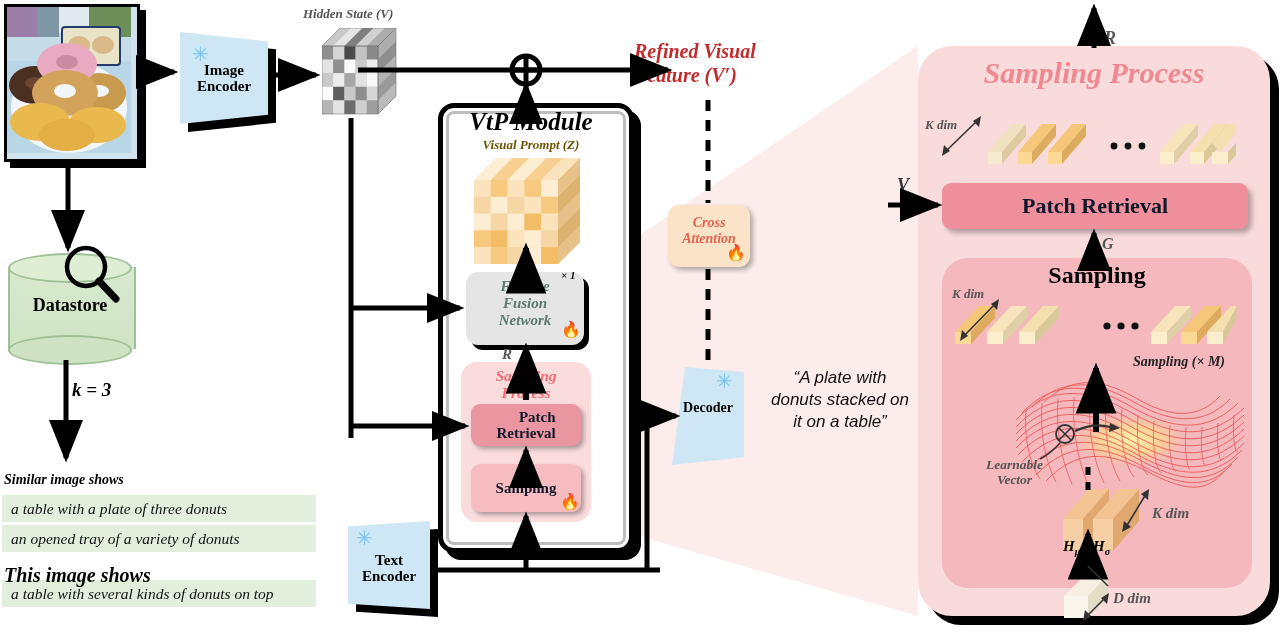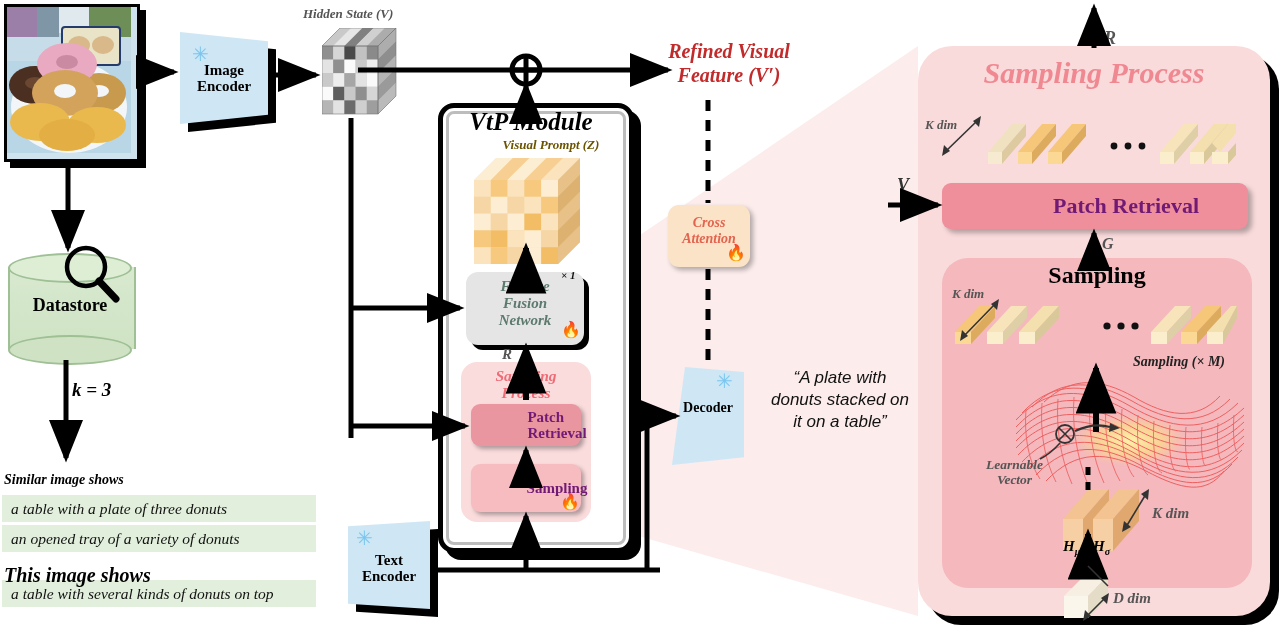--- a/index.html
+++ b/index.html
@@ -48,21 +48,21 @@
      font-family:"Liberation Serif",serif;}
   .boldlbl{position:absolute;font-weight:bold;font-style:italic;font-size:14px;
      font-family:"Liberation Serif",serif;color:#000;}
 
   
   #vtp{left:438px;top:103px;width:186px;height:440px;border:5px solid #000;
        border-radius:16px;background:#fff;box-shadow:7px 7px 0 #000,inset 0 0 0 3px #fff,inset 0 0 0 6px #bdbdbd;}
   #vtp-title{position:absolute;left:438px;top:108px;width:186px;text-align:center;
        font-weight:bold;font-style:italic;font-size:25px;color:#000;
        font-family:"Liberation Serif",serif;}
-  #vp-title{position:absolute;left:458px;top:137px;width:186px;text-align:center;
+  #vp-title{position:absolute;left:438px;top:137px;width:186px;text-align:center;
        font-weight:bold;font-style:italic;font-size:13px;color:#6b5400;
        font-family:"Liberation Serif",serif;}
 
   
   #ffn{left:466px;top:272px;width:118px;height:73px;background:#e5e5e5;
        border-radius:12px;box-shadow:5px 5px 0 #000;}
   #ffn .t{position:absolute;left:0;top:6px;width:118px;text-align:center;
        font-style:italic;font-weight:bold;font-size:15px;color:#5d7a6e;line-height:1.12;
        font-family:"Liberation Serif",serif;}
 
@@ -70,23 +70,23 @@
   #sp{left:461px;top:362px;width:130px;height:160px;background:#fbdcdd;
       border-radius:16px;}
   #sp .hd{position:absolute;left:0;top:6px;width:130px;text-align:center;
       font-style:italic;font-weight:bold;font-size:15.5px;color:#ef6c76;line-height:1.08;
       font-family:"Liberation Serif",serif;}
   #pr-in{left:471px;top:404px;width:110px;height:42px;background:#ea96a1;
       border-radius:9px;box-shadow:3px 3px 4px rgba(0,0,0,.3);}
   #sm-in{left:471px;top:464px;width:110px;height:48px;background:#f6bcc0;
       border-radius:9px;box-shadow:3px 3px 4px rgba(0,0,0,.3);}
   .boxtxt{position:absolute;left:0;top:0;width:100%;height:100%;
-      display:flex;align-items:center;justify-content:center;text-align:left;
-      font-weight:bold;font-size:15px;color:#701a75;line-height:1.1;
-      font-family:"Liberation Serif",serif;padding-left:31px;}
+      display:flex;align-items:center;justify-content:center;text-align:right;
+      font-weight:bold;font-size:15px;color:#0f172a;line-height:1.1;
+      font-family:"Liberation Serif",serif;}
 
   .fire{position:absolute;font-size:16px;line-height:1;}
 
   
   #ca{left:668px;top:205px;width:82px;height:62px;background:#fbe3c8;
       border-radius:11px;box-shadow:3px 3px 5px rgba(0,0,0,.3);}
   #ca .t{position:absolute;left:0;top:10px;width:82px;text-align:center;
       font-style:italic;font-weight:bold;font-size:14px;color:#e2644f;line-height:1.12;
       font-family:"Liberation Serif",serif;}
 
@@ -104,21 +104,21 @@
   #samp-title{position:absolute;left:942px;top:262px;width:310px;text-align:center;
       font-weight:bold;font-size:24px;color:#000;font-family:"Liberation Serif",serif;}
 
   
   .mi{position:absolute;font-style:italic;font-weight:bold;
       font-family:"Liberation Serif",serif;color:#555;white-space:nowrap;}
   .mi.dark{color:#222;}
   svg.ovl{position:absolute;left:0;top:0;width:1280px;height:635px;
       pointer-events:none;}
 
-  .redtitle{position:absolute;text-align:center;font-style:italic;font-weight:bold;
+  .redtitle{position:absolute;font-style:italic;font-weight:bold;
       font-size:20px;color:#c22b2b;line-height:1.18;font-family:"Liberation Serif",serif;}
   .quote{position:absolute;text-align:center;font-style:italic;font-size:17px;
       color:#111;line-height:1.3;font-family:Liberation Sans, sans-serif;}
 
   .hstate{position:absolute;left:322px;top:28px;}
   .hs-label{position:absolute;left:303px;top:6px;font-style:italic;font-weight:bold;
       font-size:13px;color:#555;font-family:"Liberation Serif",serif;}
 </style>
 </head>
 <body>

